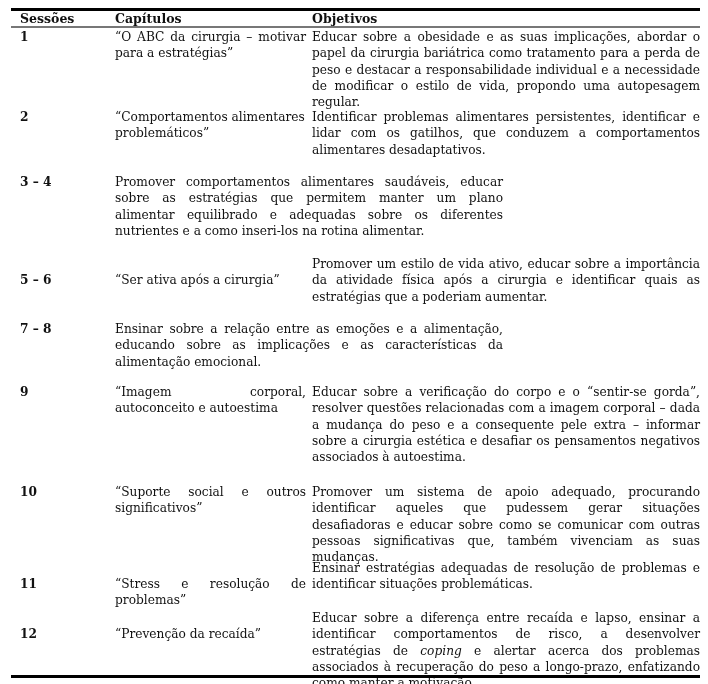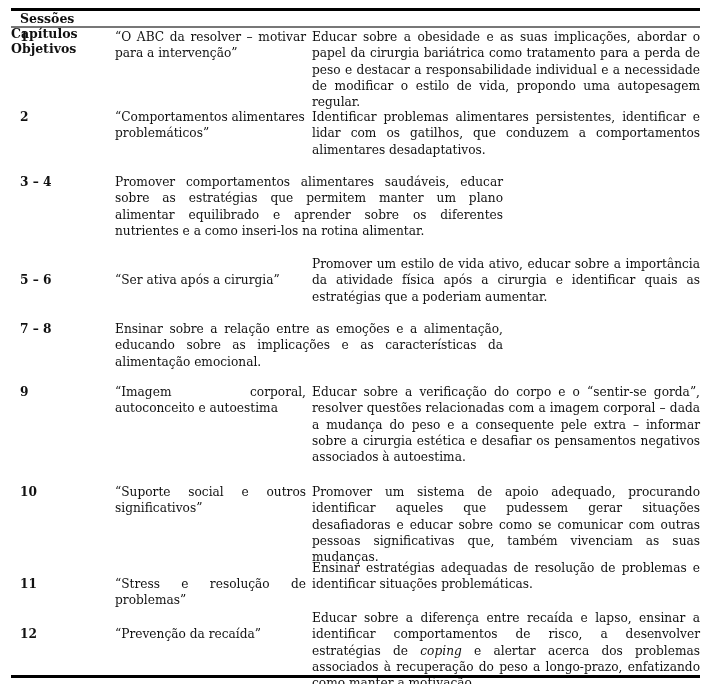--- a/index.html
+++ b/index.html
@@ -1,20 +1,20 @@
 <!DOCTYPE html>
 <html><head>
 <meta charset="utf-8">
 <style>
   html, body { margin: 0; padding: 0; background: #ffffff; }
   body { width: 708px; height: 684px; position: relative; overflow: hidden;
          font-family: "DejaVu Serif", "Liberation Serif", serif; color: #111; }
   .table { position: absolute; left: 11px; top: 8px; width: 689px; }
   .top-rule { height: 3px; background: #000; }
-  .head-row { display: flex; height: 15px; line-height: 15px; font-weight: bold; font-size: 12.5px; flex-direction: column; }
+  .head-row { display: flex; height: 15px; line-height: 15px; font-weight: bold; font-size: 12.5px; }
   .head-rule { height: 2px; background: #777; }
   .bottom-rule { position: absolute; left: 11px; top: 675px; width: 689px; height: 3px; background: #000; }
   .c1 { width: 104px; padding-left: 9px; box-sizing: border-box; }
   .c2 { width: 197px; padding-left: 0px; box-sizing: border-box; }
   .c3 { width: 388px; box-sizing: border-box; }
   .row { position: absolute; left: 11px; width: 689px; display: flex; font-size: 12.2px; line-height: 16.3px; }
   .row .c1 { font-weight: bold; }
   .row .c2 { text-align: justify; padding-right: 6px; }
   .row .c3 { text-align: justify; }
   em { font-style: italic; }
@@ -27,33 +27,33 @@
   <div class="head-row">
     <div class="c1">Sessões</div>
     <div class="c2">Capítulos</div>
     <div class="c3">Objetivos</div>
   </div>
   <div class="head-rule"></div>
 </div>
 
 <div class="row" style="top:29px;">
   <div class="c1">1</div>
-  <div class="c2">“O ABC da resolver – motivar para a intervenção”</div>
+  <div class="c2">“O ABC da cirurgia – motivar para a estratégias”</div>
   <div class="c3">Educar sobre a obesidade e as suas implicações, abordar o papel da cirurgia bariátrica como tratamento para a perda de peso e destacar a responsabilidade individual e a necessidade de modificar o estilo de vida, propondo uma autopesagem regular.</div>
 </div>
 
 <div class="row" style="top:109px;">
   <div class="c1">2</div>
   <div class="c2" style="text-align:left;">“Comportamentos alimentares problemáticos”</div>
   <div class="c3">Identificar problemas alimentares persistentes, identificar e lidar com os gatilhos, que conduzem a comportamentos alimentares desadaptativos.</div>
 </div>
 
 <div class="row" style="top:174px;">
   <div class="c1">3 – 4</div>
-  <div class="c3">Promover comportamentos alimentares saudáveis, educar sobre as estratégias que permitem manter um plano alimentar equilibrado e aprender sobre os diferentes nutrientes e a como inseri-los na rotina alimentar.</div>
+  <div class="c3">Promover comportamentos alimentares saudáveis, educar sobre as estratégias que permitem manter um plano alimentar equilibrado e adequadas sobre os diferentes nutrientes e a como inseri-los na rotina alimentar.</div>
 </div>
 
 <div class="row" style="top:256px;align-items:center;">
   <div class="c1">5 – 6</div>
   <div class="c2">“Ser ativa após a cirurgia”</div>
   <div class="c3">Promover um estilo de vida ativo, educar sobre a importância da atividade física após a cirurgia e identificar quais as estratégias que a poderiam aumentar.</div>
 </div>
 
 <div class="row" style="top:321px;">
   <div class="c1">7 – 8</div>

